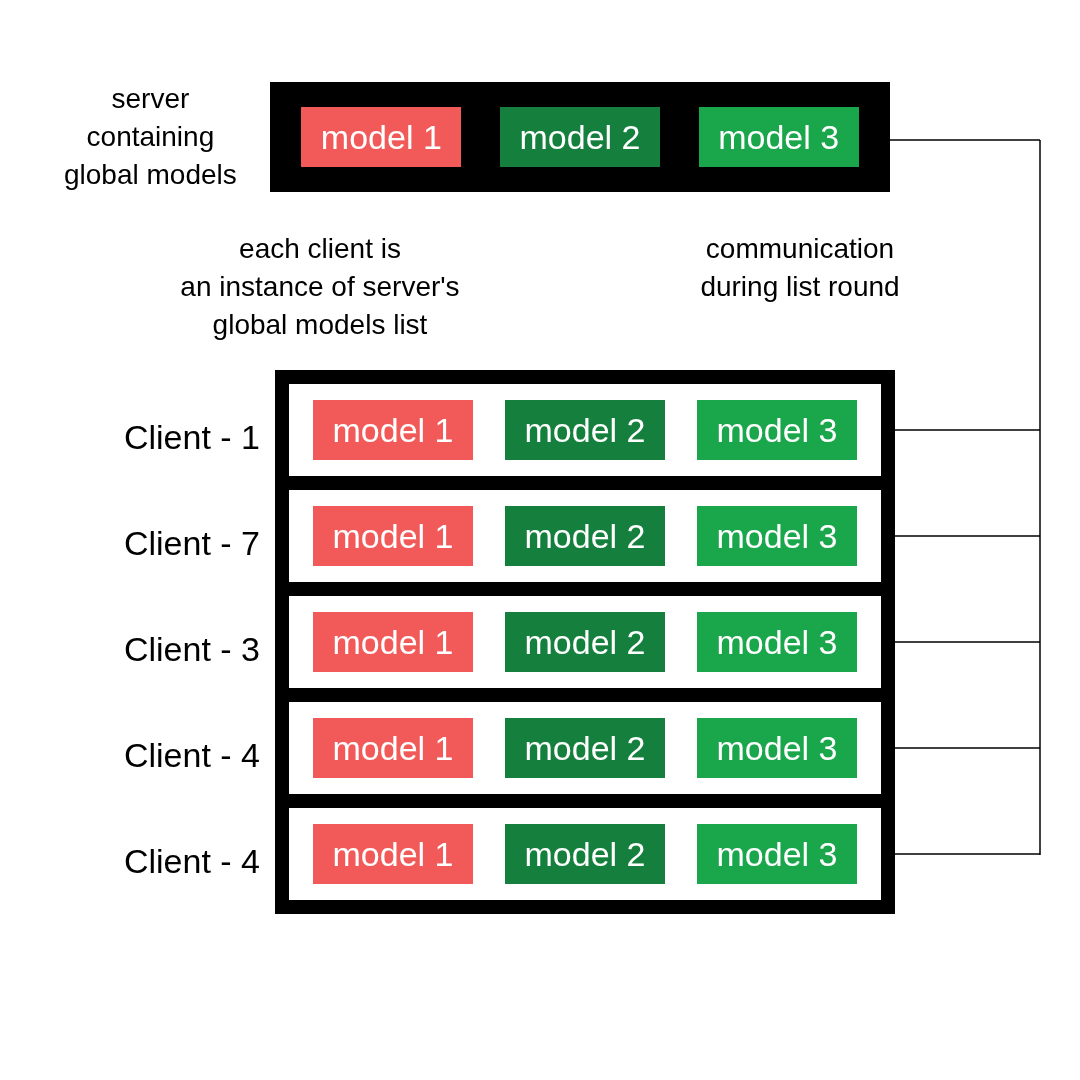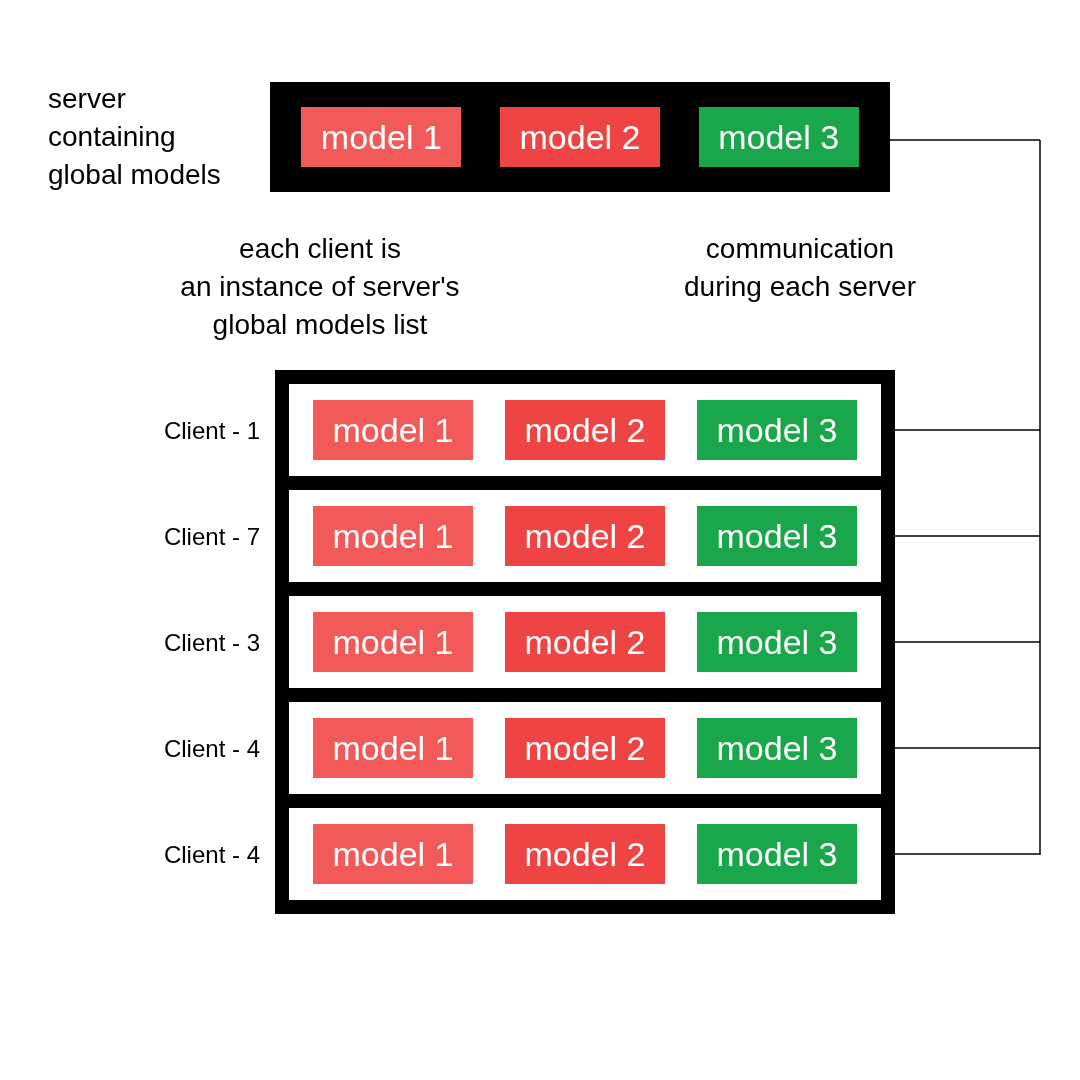--- a/index.html
+++ b/index.html
@@ -35,21 +35,21 @@
   .model {
     height: 60px;
     width: 160px;
     display: flex;
     align-items: center;
     justify-content: center;
     color: #fff;
     font-size: 34px;
   }
   .m1 { background: #f25a5a; }
-  .m2 { background: #ef4444; }
+  .m2 { background: #15803d; }
   .m3 { background: #1aa64b; }
 
   .clients-wrap {
     position: absolute;
     left: 275px;
     top: 370px;
     width: 620px;
     background: #000;
     padding-bottom: 14px;
   }
@@ -61,49 +61,49 @@
     align-items: center;
     justify-content: space-around;
     padding: 0 8px;
   }
 
   .client-label {
     position: absolute;
     right: 820px;
     width: 150px;
     text-align: right;
-    font-size: 24px;
+    font-size: 34px;
   }
 
   svg.conn {
     position: absolute;
     left: 0; top: 0;
     width: 1080px; height: 1080px;
     pointer-events: none;
   }
 </style>
 </head>
 <body>
 
-<div class="label" style="left:48px; top:80px; white-space:pre-line;">server
+<div class="label" style="left:64px; top:80px; white-space:pre-line;text-align:center;">server
 containing
 global models</div>
 
 <div class="server-box">
   <div class="model m1">model 1</div>
   <div class="model m2">model 2</div>
   <div class="model m3">model 3</div>
 </div>
 
 <div class="label center" style="left:130px; top:230px; width:380px; white-space:pre-line;">each client is
 an instance of server's
 global models list</div>
 
 <div class="label center" style="left:620px; top:230px; width:360px; white-space:pre-line;">communication
-during each server</div>
+during list round</div>
 
 <div class="client-label label" style="top:415px;">Client - 1</div>
 <div class="client-label label" style="top:521px;">Client - 7</div>
 <div class="client-label label" style="top:627px;">Client - 3</div>
 <div class="client-label label" style="top:733px;">Client - 4</div>
 <div class="client-label label" style="top:839px;">Client - 4</div>
 
 <div class="clients-wrap">
   <div class="client-row">
     <div class="model m1">model 1</div>

